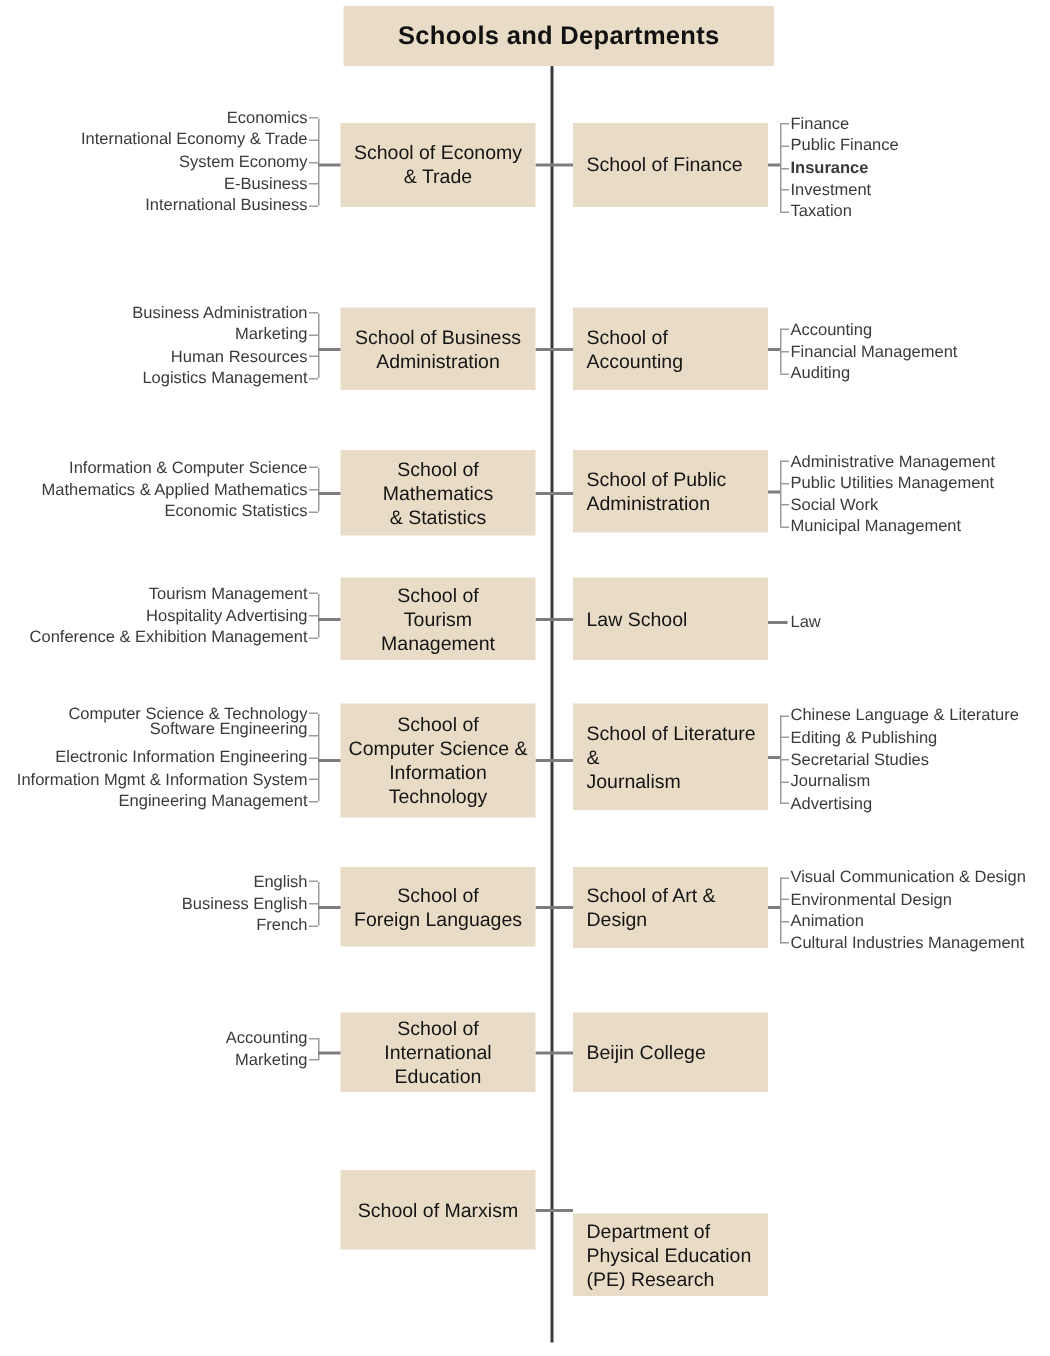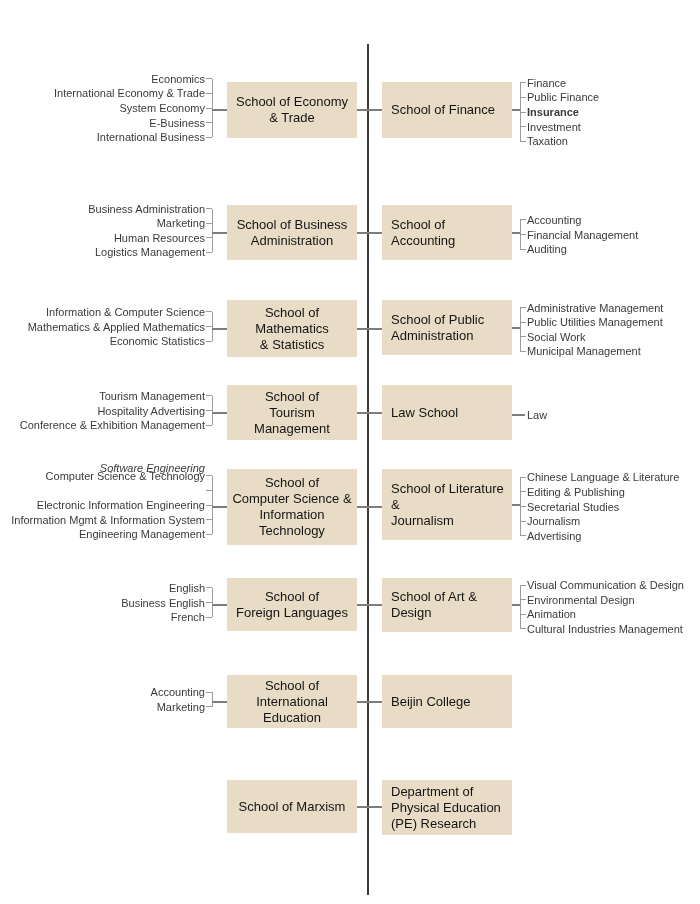--- a/index.html
+++ b/index.html
@@ -27,20 +27,21 @@
   .dept.dright{left:527px;text-align:left;}
   .tick{position:absolute;height:1px;background:#9b9b9b;}
   .bracket{position:absolute;width:1px;background:#9b9b9b;}
   .conn{position:absolute;height:2px;background:#7d7d7d;}
   .cross{position:absolute;left:357px;width:25px;height:2px;background:#7d7d7d;}
 </style>
 </head>
 <body>
 
 <div id="canvas">
+  <div class="titlebox">Schools and Departments</div>
   <div class="centerline"></div>
   <div id="rows">
       <div>
         <div class="cross" style="top: 109px;"></div>
         <div class="schoolbox leftbox" style="top: 82px; height: 56px;">School of Economy
 &amp; Trade</div>
         <div class="dept dleft" style="top: 78.8px;">Economics</div>
         <div class="tick" style="left: 206px; width: 6px; top: 78.3px;"></div>
         <div class="dept dleft" style="top: 93.4px;">International Economy &amp; Trade</div>
         <div class="tick" style="left: 206px; width: 6px; top: 92.9px;"></div>
@@ -134,21 +135,21 @@
         <div class="conn" style="left: 512px; width: 13px; top: 413.5px;"></div>
       </div>
       <div>
         <div class="cross" style="top: 506px;"></div>
         <div class="schoolbox leftbox" style="top: 469px; height: 76px;">School of
 Computer Science &amp;
 Information
 Technology</div>
         <div class="dept dleft" style="top: 475.8px;">Computer Science &amp; Technology</div>
         <div class="tick" style="left: 206px; width: 6px; top: 475.3px;"></div>
-        <div class="dept dleft" style="top: 468px; font-style: italic;">Software Engineering</div>
+        <div class="dept dleft" style="top: 486px;">Software Engineering</div>
         <div class="tick" style="left: 206px; width: 6px; top: 489.9px;"></div>
         <div class="dept dleft" style="top: 505px;">Electronic Information Engineering</div>
         <div class="tick" style="left: 206px; width: 6px; top: 504.5px;"></div>
         <div class="dept dleft" style="top: 519.6px;">Information Mgmt &amp; Information System</div>
         <div class="tick" style="left: 206px; width: 6px; top: 519.1px;"></div>
         <div class="dept dleft" style="top: 534.2px;">Engineering Management</div>
         <div class="tick" style="left: 206px; width: 6px; top: 533.7px;"></div>
         <div class="bracket" style="left: 212px; top: 475.8px; height: 58.4px;"></div>
         <div class="conn" style="left: 212px; width: 15px; top: 506px;"></div>
         <div class="schoolbox rightbox" style="top: 469px; height: 71px;">School of Literature &amp;
@@ -200,18 +201,18 @@
         <div class="tick" style="left: 206px; width: 6px; top: 691.7px;"></div>
         <div class="dept dleft" style="top: 706.8px;">Marketing</div>
         <div class="tick" style="left: 206px; width: 6px; top: 706.3px;"></div>
         <div class="bracket" style="left: 212px; top: 692.2px; height: 14.6px;"></div>
         <div class="conn" style="left: 212px; width: 15px; top: 700.5px;"></div>
         <div class="schoolbox rightbox" style="top: 675px; height: 53px;">Beijin College</div>
       </div>
       <div>
         <div class="cross" style="top: 805.5px;"></div>
         <div class="schoolbox leftbox" style="top: 780px; height: 53px;">School of Marxism</div>
-        <div class="schoolbox rightbox" style="top: 780px; height: 55px;">Department of
+        <div class="schoolbox rightbox" style="top: 809px; height: 55px;">Department of
 Physical Education
 (PE) Research</div>
       </div>
     </div>
 </div>
 
 </body></html>

